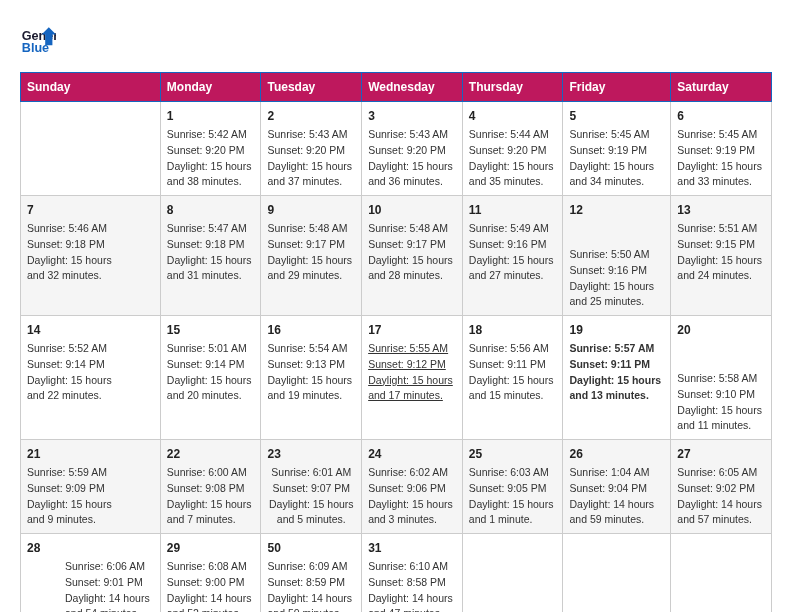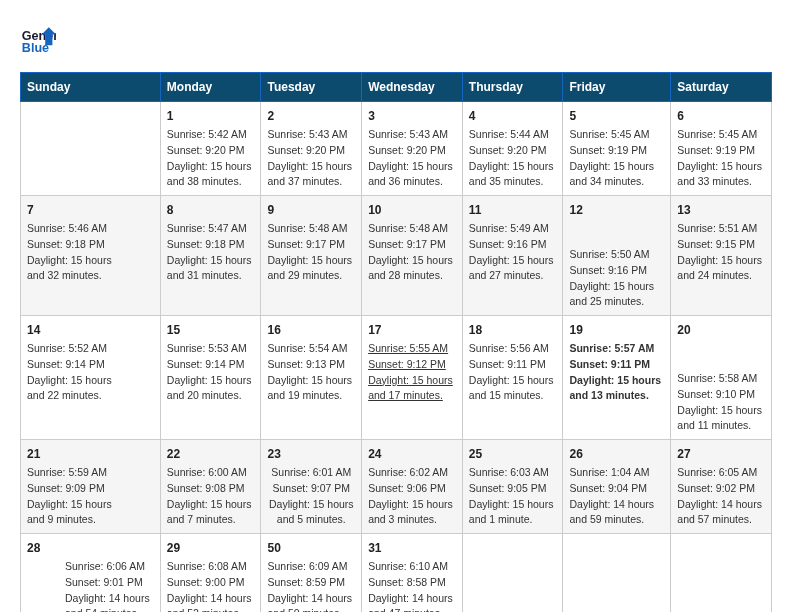--- a/index.html
+++ b/index.html
@@ -36,21 +36,21 @@
     .subtitle {
       font-size: 16px;
       color: #333;
     }
     table {
       width: 100%;
       border-collapse: collapse;
       font-size: 11px;
     }
     thead tr th {
-      background: #0c4a6e;
+      background: #be185d;
       color: #fff;
       padding: 7px 6px;
       text-align: left;
       font-size: 12px;
       font-weight: bold;
       border: 1px solid #1565c0;
     }
     tbody tr {
       vertical-align: top;
     }
@@ -215,21 +215,21 @@
       <tr>
         <td>
           <span class="day-num">14</span>
           <div class="day-info" style="white-space: pre-line;">Sunrise: 5:52 AM
 Sunset: 9:14 PM
 Daylight: 15 hours
 and 22 minutes.</div>
         </td>
         <td>
           <span class="day-num">15</span>
-          <div class="day-info" style="white-space: pre-line;">Sunrise: 5:53 AM
+          <div class="day-info" style="white-space: pre-line;">Sunrise: 5:01 AM
 Sunset: 9:14 PM
 Daylight: 15 hours
 and 20 minutes.</div>
         </td>
         <td>
           <span class="day-num">16</span>
           <div class="day-info" style="white-space: pre-line;">Sunrise: 5:54 AM
 Sunset: 9:13 PM
 Daylight: 15 hours
 and 19 minutes.</div>

